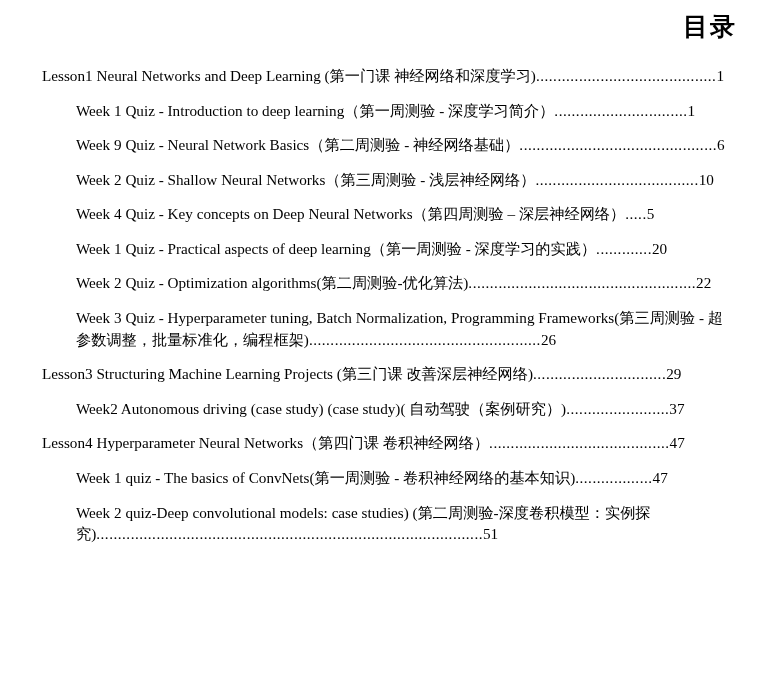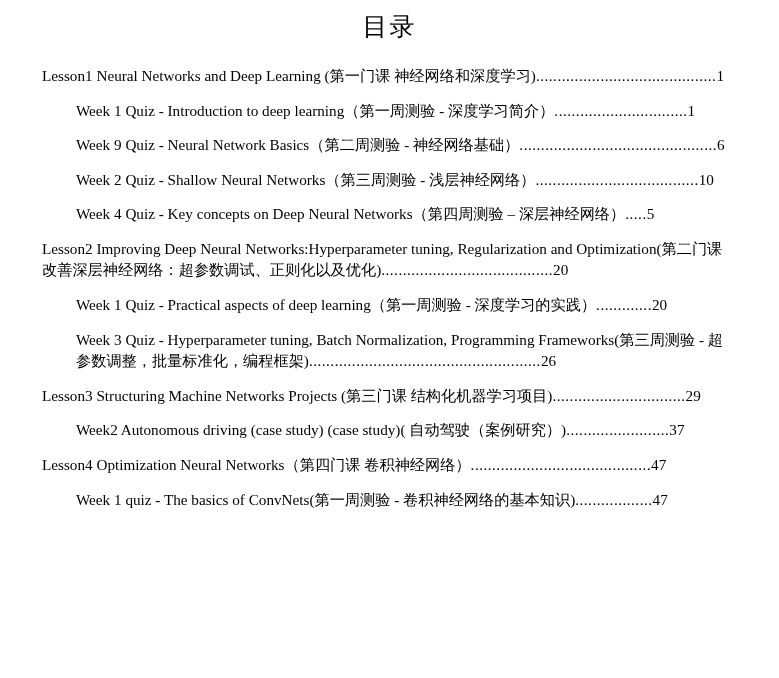--- a/index.html
+++ b/index.html
@@ -15,23 +15,23 @@
     overflow: hidden;
   }
   .page {
     position: relative;
     width: 779px;
     height: 678px;
     box-sizing: border-box;
     padding: 0 42px;
   }
   .doc-title {
-    text-align: center;
+    text-align: right;
     font-family: "Liberation Serif", serif;
-    font-weight: normal;
+    font-weight: bold;
     font-size: 25px;
     letter-spacing: 2px;
     margin: 10px 0 22px 0;
   }
   .toc {
     display: block;
   }
   .toc-entry {
     display: block;
     font-family: "Liberation Serif", serif;
@@ -82,45 +82,48 @@
     </div>
 
     <div class="toc-entry level-2">
       <span class="entry-text">Week 2 Quiz - Shallow Neural Networks（第三周测验 - 浅层神经网络）</span><span class="leader">......................................</span><span class="page-num">10</span>
     </div>
 
     <div class="toc-entry level-2">
       <span class="entry-text">Week 4 Quiz - Key concepts on Deep Neural Networks（第四周测验 – 深层神经网络）</span><span class="leader">.....</span><span class="page-num">5</span>
     </div>
 
-    <div class="toc-entry level-1">
-      <span class="entry-text">Lesson2 Improving Deep Neural Networks:Hyperparameter tuning, Regularization and Optimization(第二门课 改善深层神经网络：超参数调试、正则化以及优化)</span><span class="leader">........................................</span><span class="page-num">20</span>
-    </div>
 
     <div class="toc-entry level-2">
       <span class="entry-text">Week 1 Quiz - Practical aspects of deep learning（第一周测验 - 深度学习的实践）</span><span class="leader">.............</span><span class="page-num">20</span>
     </div>
 
+    <div class="toc-entry level-2">
+      <span class="entry-text">Week 2 Quiz - Optimization algorithms(第二周测验-优化算法)</span><span class="leader">.....................................................</span><span class="page-num">22</span>
+    </div>
 
     <div class="toc-entry level-2">
       <span class="entry-text">Week 3 Quiz - Hyperparameter tuning, Batch Normalization, Programming Frameworks(第三周测验 - 超参数调整，批量标准化，编程框架)</span><span class="leader">......................................................</span><span class="page-num">26</span>
     </div>
 
     <div class="toc-entry level-1">
-      <span class="entry-text">Lesson3 Structuring Machine Networks Projects (第三门课 结构化机器学习项目)</span><span class="leader">...............................</span><span class="page-num">29</span>
+      <span class="entry-text">Lesson3 Structuring Machine Learning Projects (第三门课 改善深层神经网络)</span><span class="leader">...............................</span><span class="page-num">29</span>
     </div>
 
 
     <div class="toc-entry level-2">
       <span class="entry-text">Week2 Autonomous driving (case study) (case study)( 自动驾驶（案例研究）)</span><span class="leader">........................</span><span class="page-num">37</span>
     </div>
 
     <div class="toc-entry level-1">
-      <span class="entry-text">Lesson4 Optimization Neural Networks（第四门课 卷积神经网络）</span><span class="leader">..........................................</span><span class="page-num">47</span>
+      <span class="entry-text">Lesson4 Hyperparameter Neural Networks（第四门课 卷积神经网络）</span><span class="leader">..........................................</span><span class="page-num">47</span>
     </div>
 
     <div class="toc-entry level-2">
       <span class="entry-text">Week 1 quiz - The basics of ConvNets(第一周测验 - 卷积神经网络的基本知识)</span><span class="leader">..................</span><span class="page-num">47</span>
     </div>
 
+    <div class="toc-entry level-2">
+      <span class="entry-text">Week 2 quiz-Deep convolutional models: case studies) (第二周测验-深度卷积模型：实例探究)</span><span class="leader">..........................................................................................</span><span class="page-num">51</span>
+    </div>
 
   </div>
 </div>
 
 </body></html>

